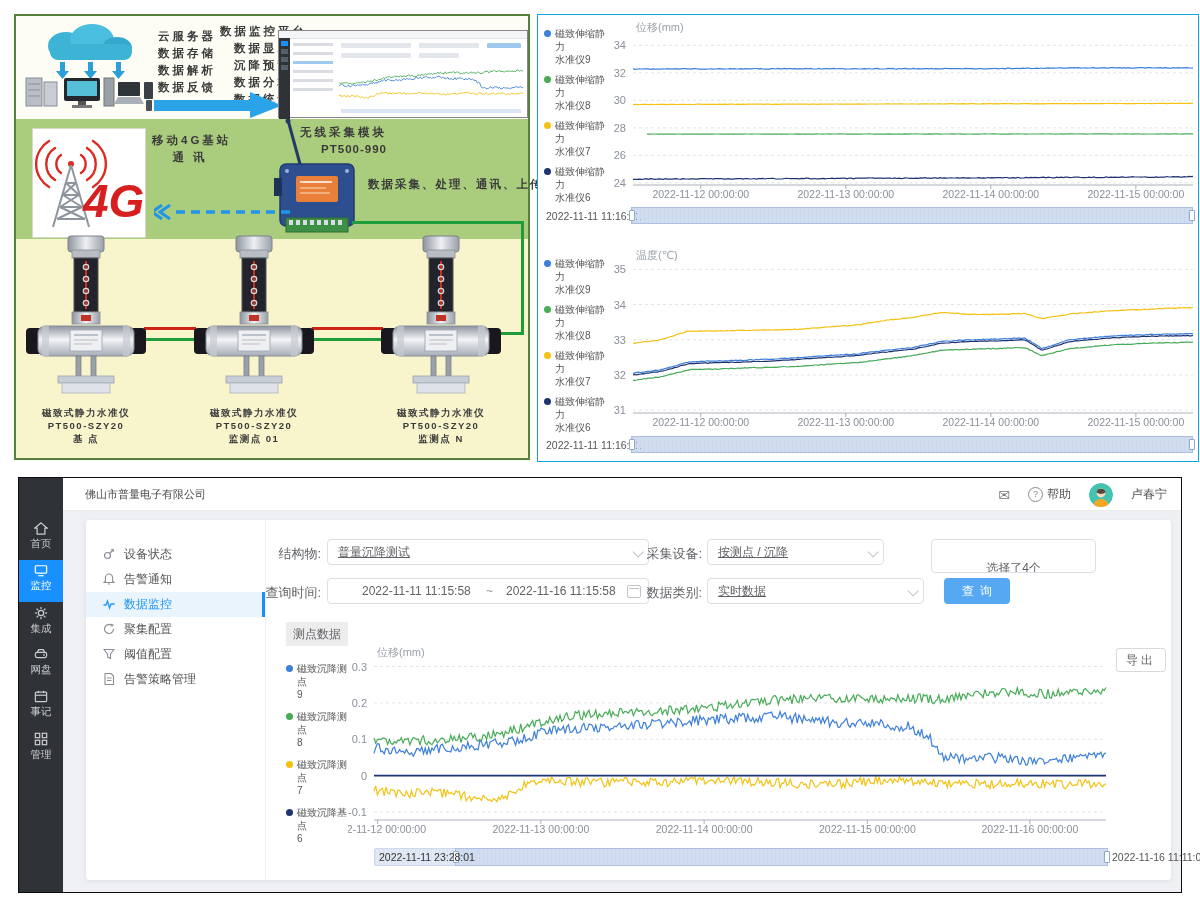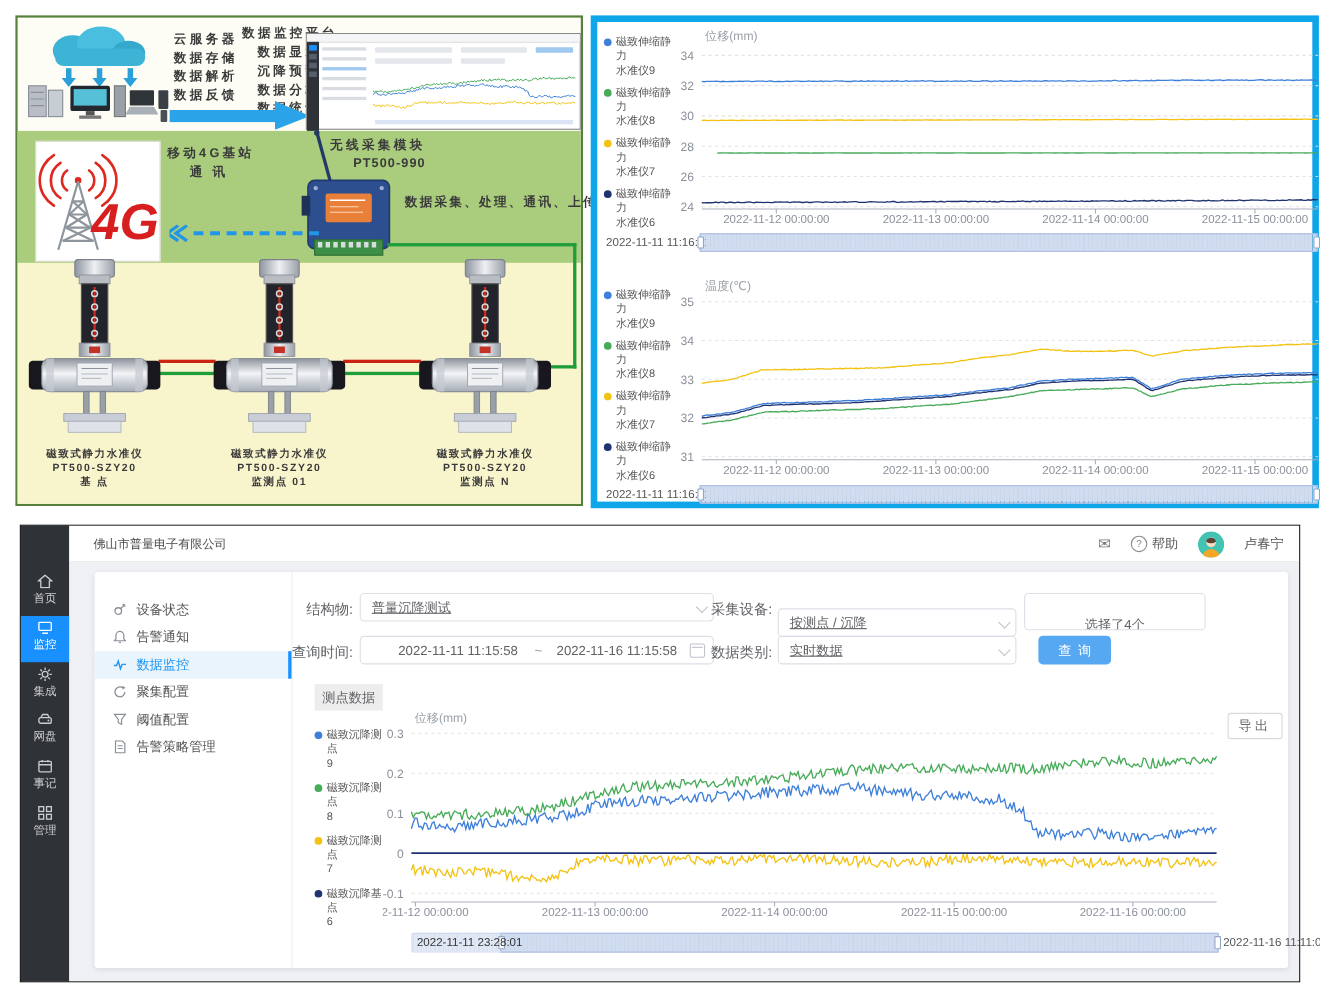--- a/index.html
+++ b/index.html
@@ -21,21 +21,21 @@
   .m-menu i{display:block;height:3px;margin-bottom:6px;background:#d9dde2;}
   .m-menu i.on{background:#9fc9ef;}
   .m-form i{position:absolute;height:5px;background:#e3e6ea;border-radius:1px;}
   .m-slider{position:absolute;left:62px;top:78px;width:180px;height:4px;background:#dbe4f4;}
   .fourg-box{left:16px;top:112px;width:112px;height:108px;background:#fff;border:1px solid #d8d8c8;}
   .wire{background:#1f9d3a;}
   .tube-red{background:#cc2312;}
   .tube-green{background:#1f9d3a;}
   .dev-label{width:120px;text-align:center;font-weight:bold;color:#3a3a3a;font-size:9.5px;line-height:13px;letter-spacing:1.5px;white-space:nowrap;}
   
-  #panel-tr{left:537px;top:14px;width:662px;height:448px;background:#fff;border:6px solid #0ea5e9;box-sizing:border-box;}
+  #panel-tr{left:537px;top:14px;width:662px;height:448px;background:#fff;border:1px solid #0ea5e9;box-sizing:border-box;}
   .tr-legend{width:66px;}
   .lgd{position:relative;padding-left:11px;margin-bottom:7px;font-size:10px;line-height:13px;color:#555;cursor:pointer;}
   .lgd .dot{position:absolute;left:0;top:3px;width:7px;height:7px;border-radius:50%;}
   .dz{background:repeating-linear-gradient(90deg,rgba(130,150,190,.28) 0 1px,rgba(225,233,247,1) 1px 4px);border:1px solid #cdd8ee;border-radius:2px;}
   .dz-sel{position:absolute;top:-1px;bottom:-1px;right:-1px;background:rgba(150,178,225,.22);border:1px solid #aebfe2;}
   .dz-h{position:absolute;top:2px;bottom:2px;width:4px;background:#fff;border:1px solid #94a6c9;border-radius:1px;}
   .dz-h-l{left:-3px;} .dz-h-r{right:-3px;}
   .dz-lab{font-size:10.5px;color:#555;white-space:nowrap;}
   
   #app{left:18px;top:477px;width:1164px;height:416px;background:#fff;border:1.5px solid #0c0c0c;box-sizing:border-box;}
@@ -548,21 +548,21 @@
           </svg>
         <span>告警策略管理</span>
       </div>
     </div>
 
     <div class="f-label" style="left:155px;top:25px;width:80px">结构物:</div>
     <div class="f-input" style="left:241px;top:19px;width:322px">
       <span>普量沉降测试</span><span class="chev"></span>
     </div>
     <div class="f-label" style="left:540px;top:25px;width:76px">采集设备:</div>
-    <div class="f-input" style="left:621px;top:33px;width:217px">
+    <div class="f-input" style="left:621px;top:19px;width:177px">
       <span>按测点 / 沉降</span><span class="chev"></span>
     </div>
     <div class="f-input" style="left:845px;top:19px;width:165px;text-align:center;padding:16px">
       <span>选择了4个</span>
     </div>
 
     <div class="f-label" style="left:155px;top:64px;width:80px">查询时间:</div>
     <div class="f-input" style="left:241px;top:58px;width:322px;padding:0 24px 0 0">
       <span style="position:absolute;left:34px">2022-11-11 11:15:58</span>
       <span style="position:absolute;left:158px;color:#999">~</span>

